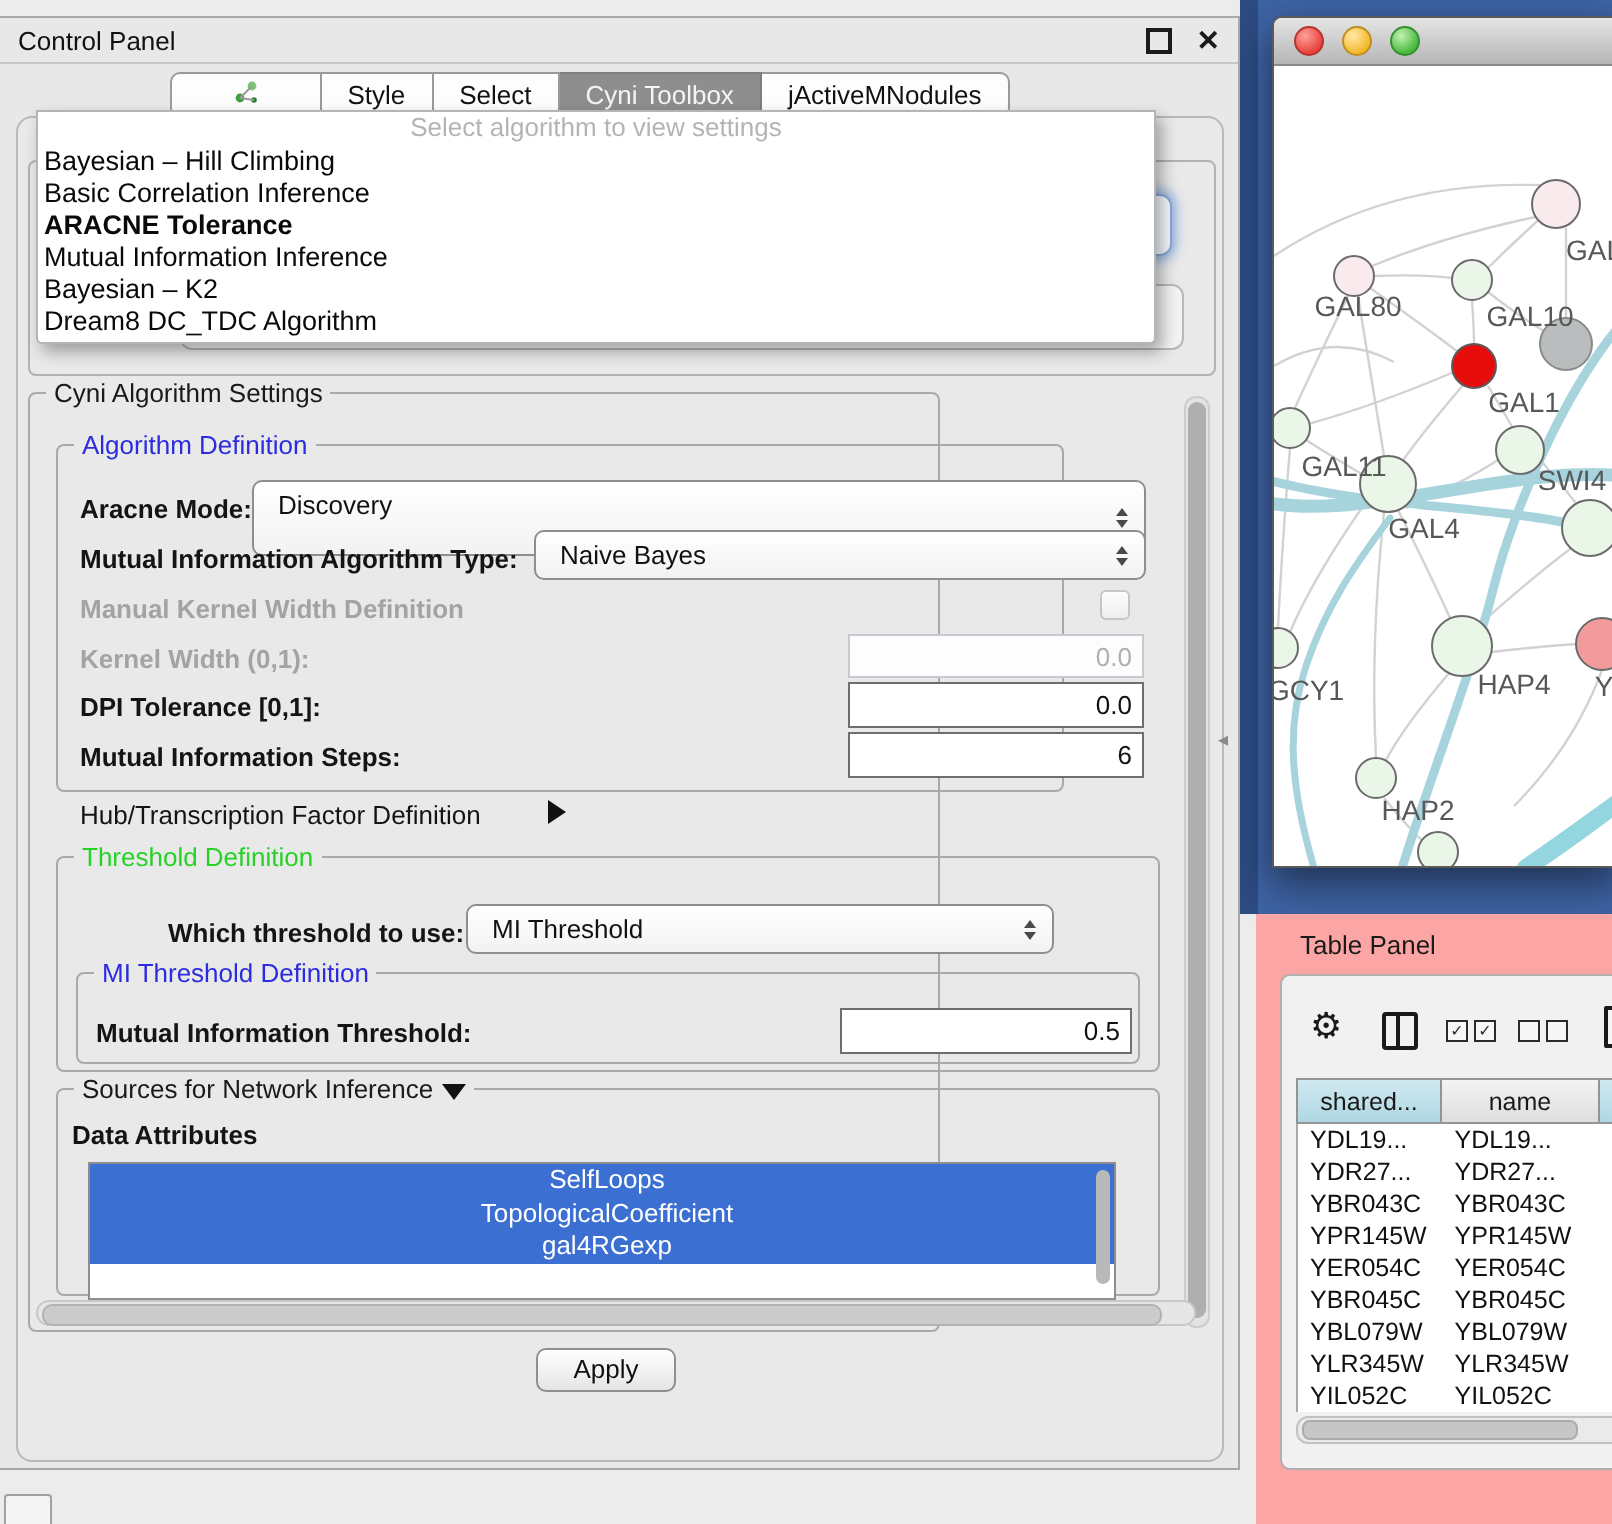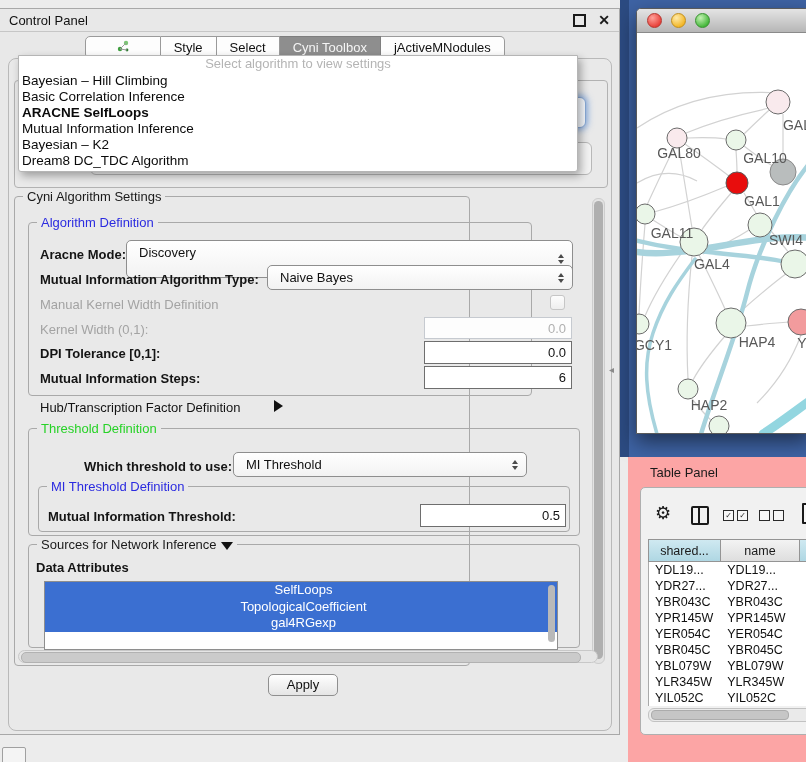--- a/index.html
+++ b/index.html
@@ -72,21 +72,21 @@
   .tab.selected{background:#8E8E8E;border-color:#7E7E7E;color:#F5F5F5;}
 
   
   .grp{position:absolute;border:1px solid #A9A9A9;border-radius:4px;box-sizing:border-box;}
   .grp-label{position:absolute;top:-8px;left:8px;background:#E9E9E9;padding:0 4px;font-size:13px;color:#1A1A1A;white-space:nowrap;}
   .grp-label.blue{color:#2B2BE0;}
   .grp-label.green{color:#27D227;}
 
   .lbl{position:absolute;font-size:13px;color:#141414;white-space:nowrap;}
   .lbl.b{font-weight:bold;}
-  .lbl.dis{color:#A3A3A3;font-weight:normal;}
+  .lbl.dis{color:#A3A3A3;font-weight:bold;}
 
   .combo{position:absolute;background:linear-gradient(#FFFFFF,#F2F2F2);border:1px solid #8E8E8E;
          border-radius:5px;font-size:13px;color:#111;line-height:23px;padding-left:12px;box-sizing:border-box;}
   .combo .spin{position:absolute;right:8px;top:50%;transform:translateY(-50%);display:flex;flex-direction:column;gap:2px;}
   .combo .up{width:0;height:0;border-left:3.5px solid transparent;border-right:3.5px solid transparent;border-bottom:4px solid #4A4A4A;}
   .combo .dn{width:0;height:0;border-left:3.5px solid transparent;border-right:3.5px solid transparent;border-top:4px solid #4A4A4A;}
 
   .field{position:absolute;background:#fff;border:1px solid #6E6E6E;font-size:13px;color:#111;
          text-align:right;padding:0 5px;line-height:21px;box-sizing:border-box;}
   .field.dis{border-color:#C6CAD0;color:#B0B0B0;background:#FDFDFD;}
@@ -396,21 +396,21 @@
   <div class="hscroll">
       <div class="hthumb"></div>
     </div>
 
   <div class="apply-btn">Apply</div>
 
   <div class="popup">
     <div class="ph">Select algorithm to view settings</div>
     <div class="it">Bayesian – Hill Climbing</div>
     <div class="it">Basic Correlation Inference</div>
-    <div class="it bold">ARACNE SelfLoops</div>
+    <div class="it bold">ARACNE Tolerance</div>
     <div class="it">Mutual Information Inference</div>
     <div class="it">Bayesian – K2</div>
     <div class="it">Dream8 DC_TDC Algorithm</div>
   </div>
 
   <span class="divider-handle">◂</span>
   <div class="corner-btn"></div>
 </div>
 
 </body></html>

